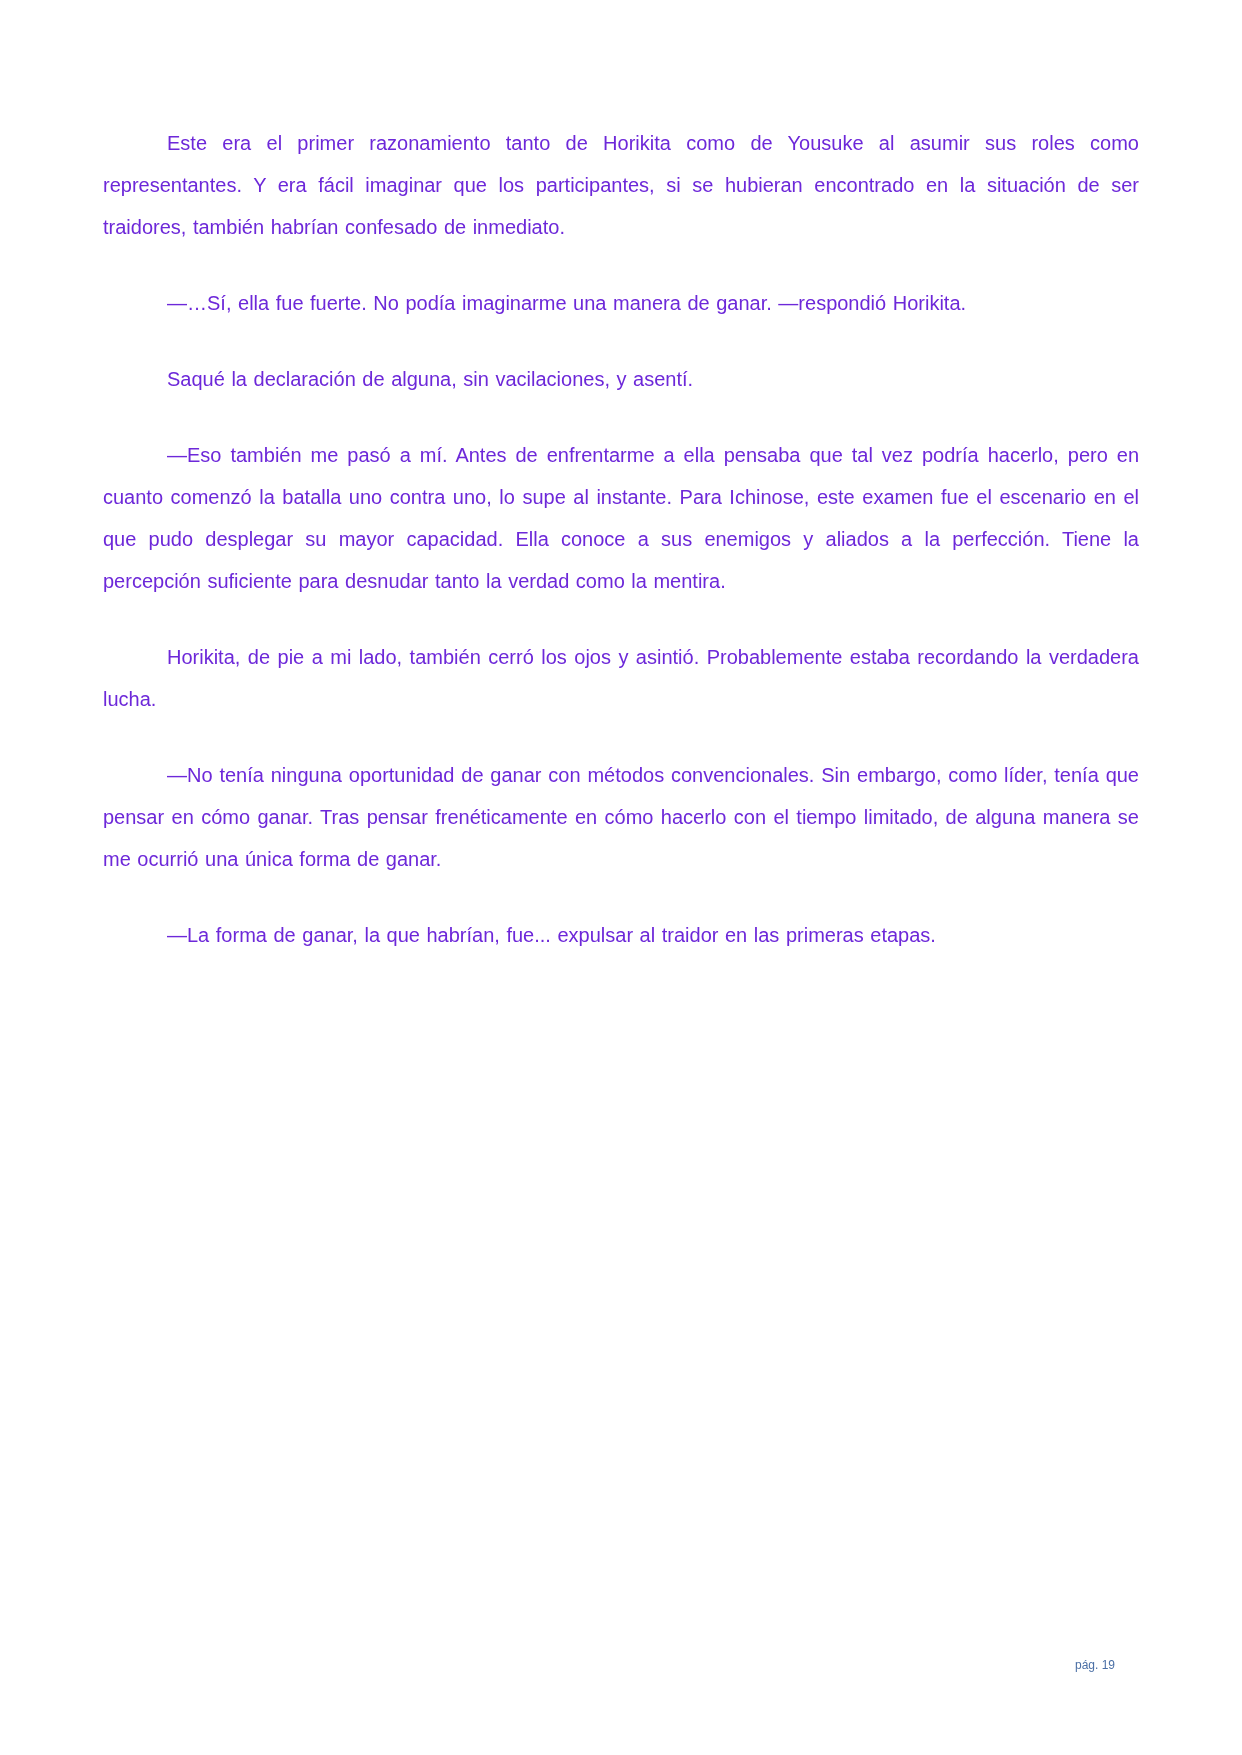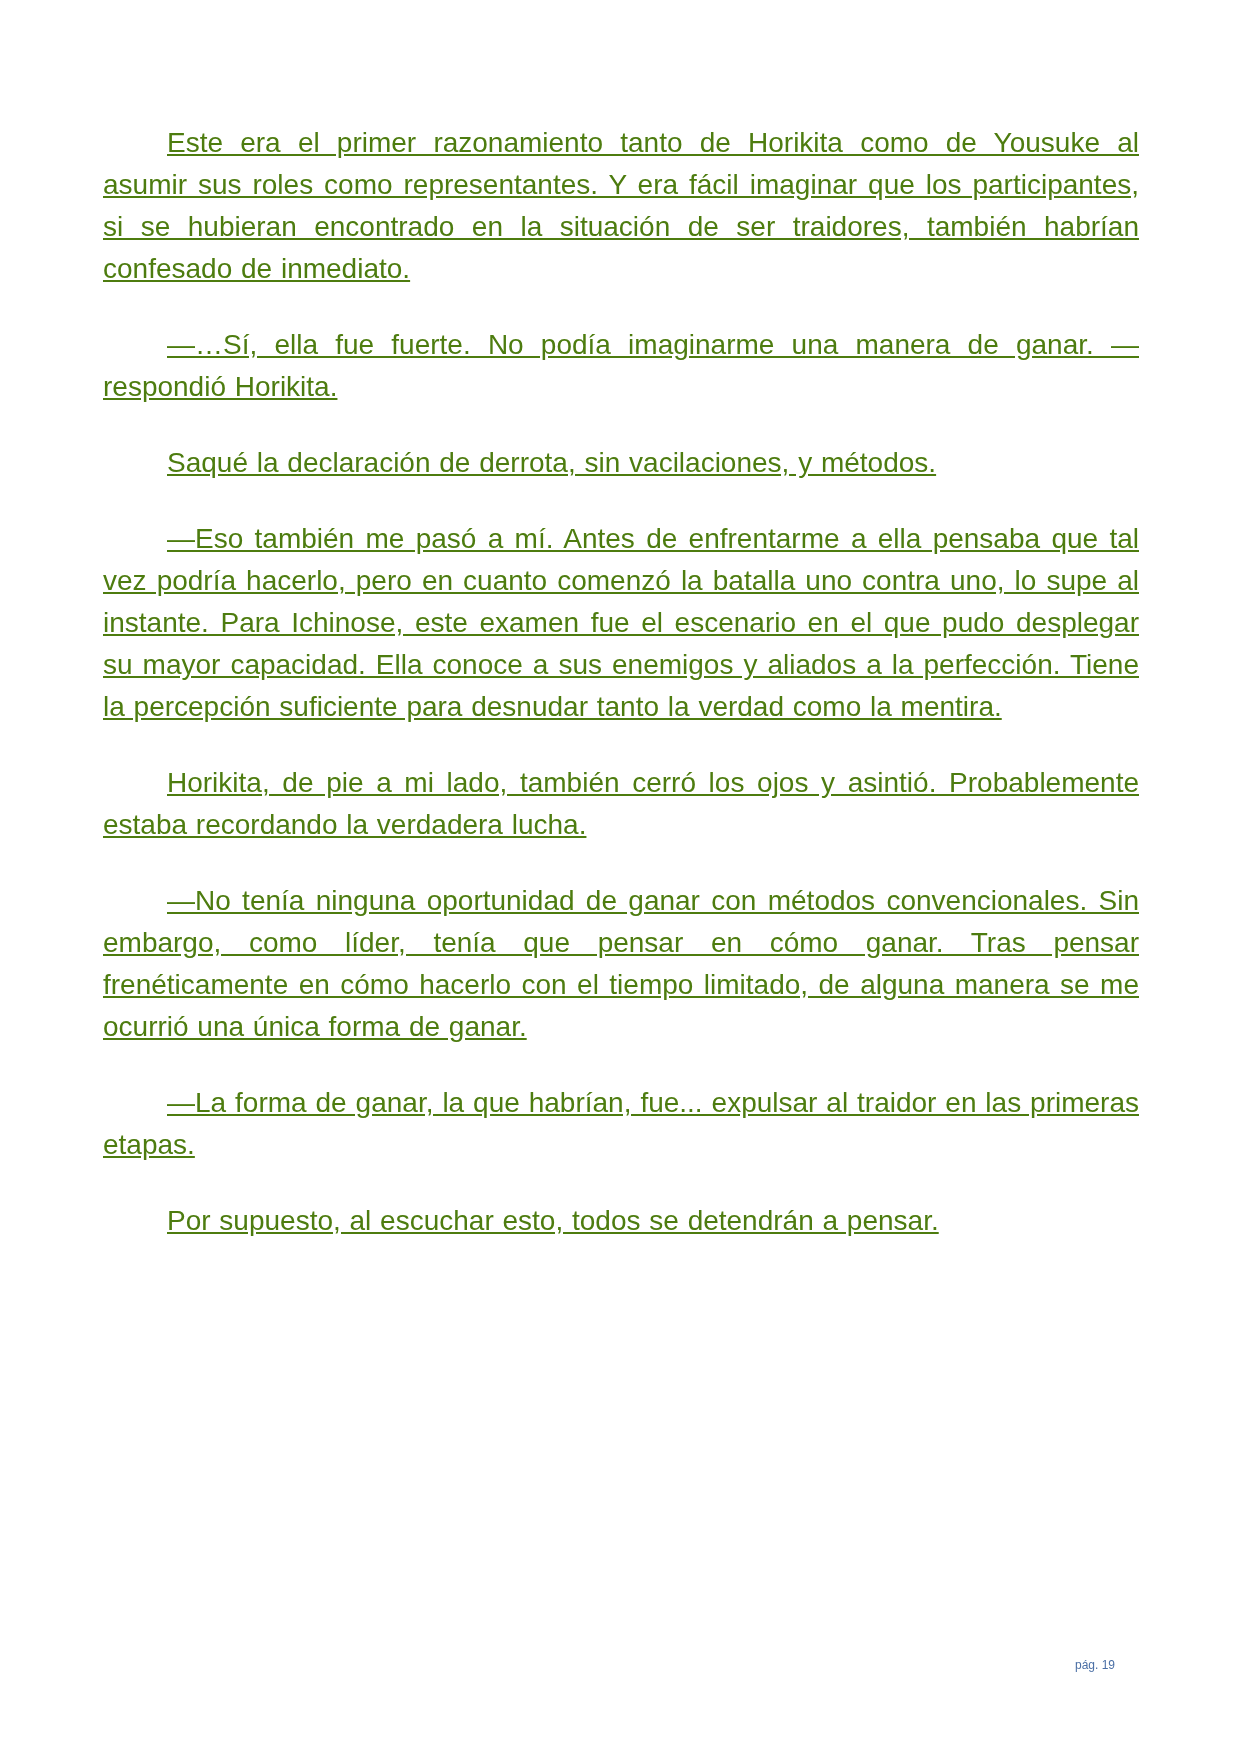--- a/index.html
+++ b/index.html
@@ -18,46 +18,44 @@
     box-sizing: border-box;
   }
   .content {
     position: absolute;
     top: 122px;
     left: 103px;
     width: 1036px;
   }
   .para {
     margin: 0 0 34px 0;
-    font-size: 28px;
+    font-size: 20px;
     line-height: 42px;
     text-align: justify;
     text-indent: 64px;
-    color: #4d7c0f;
+    color: #6d28d9;
     word-spacing: 1px;
-    text-decoration: underline;
   }
   .footer {
     position: absolute;
     top: 1652px;
     right: 127px;
     font-size: 12px;
     line-height: 26px;
     color: #4a6fa5;
     font-family: "Liberation Sans", sans-serif;
   }
 </style>
 </head>
 <body>
 
 <div class="page">
   <div class="content">
     <p class="para">Este era el primer razonamiento tanto de Horikita como de Yousuke al asumir sus roles como representantes. Y era fácil imaginar que los participantes, si se hubieran encontrado en la situación de ser traidores, también habrían confesado de inmediato.</p>
     <p class="para">—…Sí, ella fue fuerte. No podía imaginarme una manera de ganar. —respondió Horikita.</p>
-    <p class="para">Saqué la declaración de derrota, sin vacilaciones, y métodos.</p>
+    <p class="para">Saqué la declaración de alguna, sin vacilaciones, y asentí.</p>
     <p class="para">—Eso también me pasó a mí. Antes de enfrentarme a ella pensaba que tal vez podría hacerlo, pero en cuanto comenzó la batalla uno contra uno, lo supe al instante. Para Ichinose, este examen fue el escenario en el que pudo desplegar su mayor capacidad. Ella conoce a sus enemigos y aliados a la perfección. Tiene la percepción suficiente para desnudar tanto la verdad como la mentira.</p>
     <p class="para">Horikita, de pie a mi lado, también cerró los ojos y asintió. Probablemente estaba recordando la verdadera lucha.</p>
     <p class="para">—No tenía ninguna oportunidad de ganar con métodos convencionales. Sin embargo, como líder, tenía que pensar en cómo ganar. Tras pensar frenéticamente en cómo hacerlo con el tiempo limitado, de alguna manera se me ocurrió una única forma de ganar.</p>
     <p class="para">—La forma de ganar, la que habrían, fue... expulsar al traidor en las primeras etapas.</p>
-    <p class="para">Por supuesto, al escuchar esto, todos se detendrán a pensar.</p>
   </div>
   <div class="footer">pág. 19</div>
 </div>
 
 </body></html>

